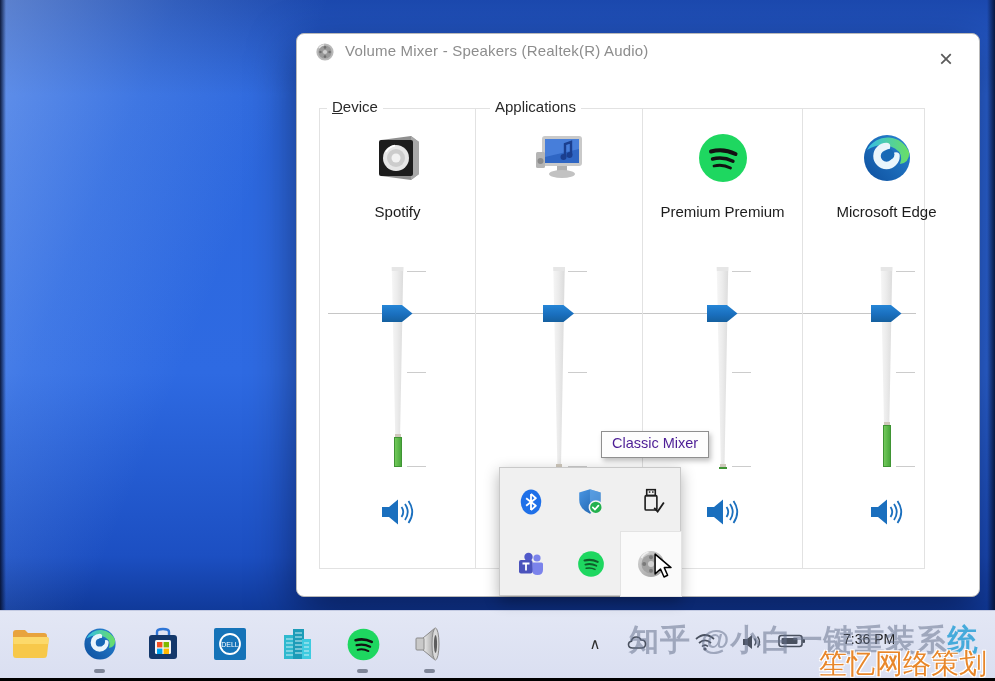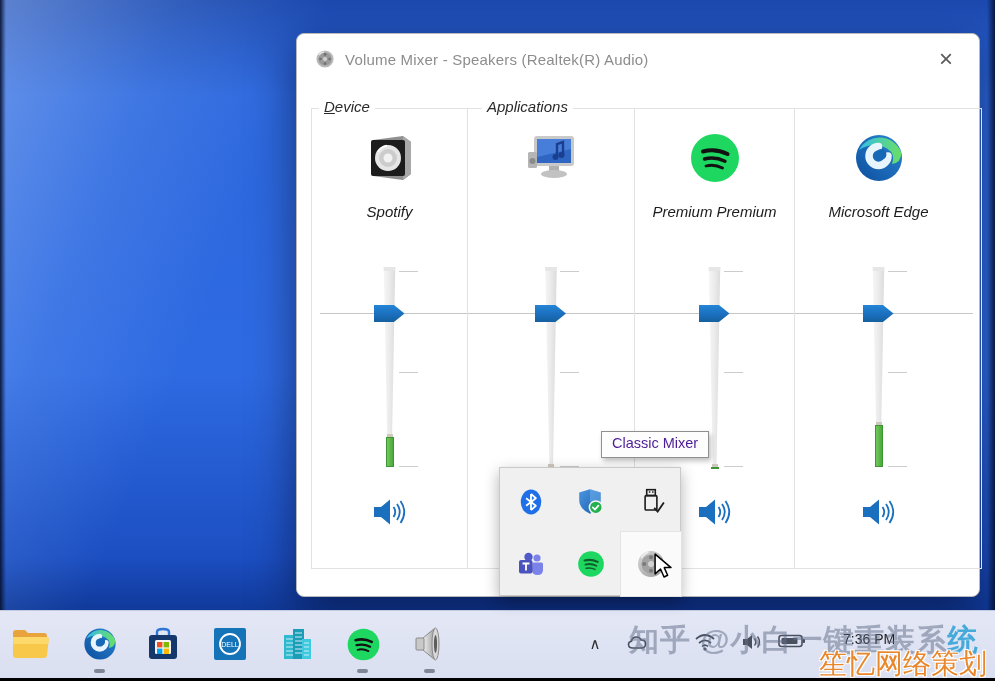--- a/index.html
+++ b/index.html
@@ -12,27 +12,27 @@
       linear-gradient(90deg, rgba(5,16,46,.9) 0, rgba(5,16,46,0) 6px),
       linear-gradient(270deg, rgba(5,16,46,.85) 0, rgba(5,16,46,0) 8px),
       linear-gradient(112deg, rgba(190,215,255,.40) 0%, rgba(150,190,250,.18) 14%, rgba(150,190,250,0) 26%),
       linear-gradient(180deg, #1c49ae 0%, #2c67dd 14%, #2e6ae2 55%, #1c4fc2 82%, #0a2f86 94%, #071f59 100%);
   }
 
   
   .window { position:absolute; left:296px; top:33px; width:684px; height:564px;
     background:#fff; border:1px solid #b9b9b9; border-radius:8px;
     box-shadow:0 16px 45px rgba(0,0,20,.5); }
-  .titlebar { position:absolute; left:0; top:0; right:0; height:50px; display:flex; align-items:center; padding:8px 18px; }
+  .titlebar { position:absolute; left:0; top:0; right:0; height:50px; display:flex; padding:8px 18px; }
   .title-text { margin-left:10px; font-size:15px; color:#8d8d8d; letter-spacing:.2px; }
   .close-btn { position:absolute; right:18px; top:10px; width:30px; height:30px; border:none; background:transparent;
     font-size:24px; line-height:28px; color:#5a5a5a; font-weight:300; cursor:default; }
 
   
-  .groupbox { position:absolute; left:14px; top:74px; width:671px; bottom:27px; border:1px solid #e2e2e2;font-style:italic; }
+  .groupbox { position:absolute; left:22px; top:74px; width:606px; bottom:27px; border:1px solid #e2e2e2; }
   .group-label { position:absolute; top:-11px; background:#fff; padding:0 5px; font-size:15px; color:#2a2a2a; }
   .lbl-device { left:7px; }
   .lbl-apps { left:170px; }
   .accel { text-decoration:underline; }
 
   .vsep { position:absolute; top:0; bottom:0; width:1px; background:#e2e2e2; }
   .hline { position:absolute; top:204px; left:8px; right:8px; height:1px; background:#c6c6c6; }
 
   .col { position:absolute; top:0; bottom:0; }
   .col .app-icon { position:absolute; top:21px; left:50%; transform:translateX(-50%); width:54px; height:56px; }

